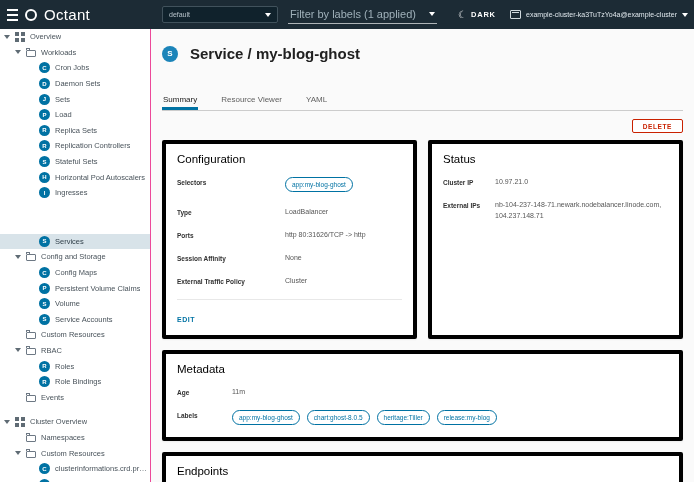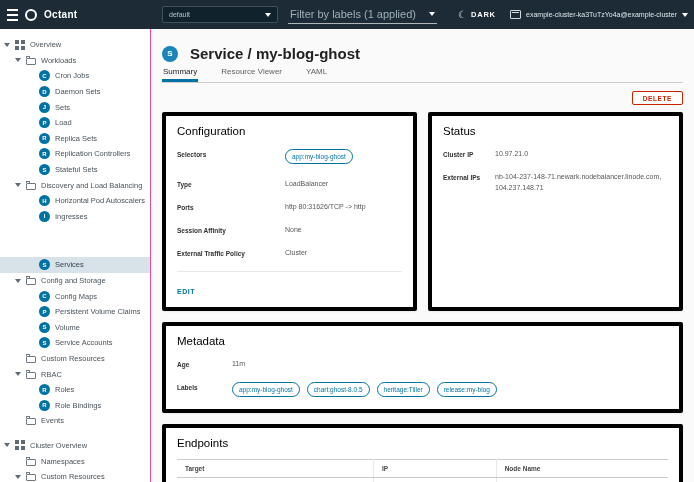--- a/index.html
+++ b/index.html
@@ -4,40 +4,40 @@
 <style>
   html,body{margin:0;padding:0;background:#e7e7e7;}
   .screen{position:relative;width:694px;height:482px;overflow:hidden;background:#fafafa;
           font-family:"Liberation Sans",sans-serif;-webkit-font-smoothing:antialiased;}
   
   .header{position:absolute;left:0;top:0;width:694px;height:29px;background:#1c2b35;z-index:5;}
   .brand{position:absolute;left:7px;top:0;height:29px;display:flex;align-items:center;gap:7px;}
   .icon-hamburger{width:11px;height:8px;border-top:2px solid #fff;border-bottom:2px solid #fff;position:relative;cursor:pointer;}
   .icon-hamburger::before{content:"";position:absolute;left:0;right:0;top:3px;height:2px;background:#fff;}
   .logo-mark{width:12px;height:12px;border-radius:50%;border:2.5px solid #fff;box-sizing:border-box;}
-  .brand-name{color:#fff;font-size:10px;letter-spacing:.3px;font-weight:bold;}
+  .brand-name{color:#fff;font-size:15px;letter-spacing:.3px;}
   .ctx-select{position:absolute;left:162px;top:6px;width:116px;height:17px;box-sizing:border-box;background:#10222c;
               border:1px solid #41525c;border-radius:2px;display:flex;align-items:center;justify-content:space-between;
               padding:0 6px;color:#b6c2c9;font-size:7px;cursor:pointer;}
   .filter-wrap{position:absolute;left:288px;top:6px;width:149px;height:17px;border-bottom:1px solid rgba(255,255,255,.65);}
   .filter-input{position:absolute;left:0;top:0;width:134px;height:15px;background:transparent;border:none;outline:none;
                 color:#cfd8dc;font-size:11px;font-family:"Liberation Sans",sans-serif;padding:0 0 0 2px;}
   .filter-input::placeholder{color:#9fb0b9;}
   .filter-caret{position:absolute;right:2px;top:6px;}
   .caret-w{width:0;height:0;border-left:3px solid transparent;border-right:3px solid transparent;border-top:4px solid #fff;flex:none;}
   .theme-toggle{position:absolute;left:458px;top:0;height:29px;display:flex;align-items:center;gap:4px;cursor:pointer;}
   .moon{color:#fff;font-size:10px;line-height:1;}
   .theme-label{color:#fff;font-size:7.5px;font-weight:bold;letter-spacing:.8px;}
   .cluster-ctx{position:absolute;right:6px;top:0;height:29px;display:flex;align-items:center;gap:5px;cursor:pointer;}
   .icon-cluster{width:9px;height:7px;border:1px solid #cfd8dc;border-radius:1px;position:relative;}
   .icon-cluster::before{content:"";position:absolute;left:1px;top:1px;right:1px;height:1px;background:#cfd8dc;}
   .cluster-label{color:#dfe7ec;font-size:7px;}
   
   .sidebar{position:absolute;left:0;top:29px;bottom:0;width:150px;background:#fff;border-right:5px solid #ec4899;
-           padding-top:8px;overflow:hidden;box-sizing:content-box;}
+           padding-top:0;overflow:hidden;box-sizing:content-box;}
   .nav-item{display:flex;align-items:center;height:15.6px;gap:5px;cursor:pointer;color:#49535b;font-size:7.5px;
             white-space:nowrap;overflow:hidden;padding-right:2px;}
   .nav-item .nav-label{overflow:hidden;text-overflow:ellipsis;}
   .lvl0{padding-left:4px;}
   .lvl1{padding-left:15px;}
   .lvl2{padding-left:39px;}
   .caret{width:0;height:0;border-left:3px solid transparent;border-right:3px solid transparent;border-top:4px solid #5f6b74;flex:none;}
   .caret.none{border-top-color:transparent;}
   .res-icon{width:11px;height:11px;border-radius:50%;background:#0072a3;color:#fff;font-size:6px;font-weight:bold;
             display:flex;align-items:center;justify-content:center;flex:none;}
@@ -46,21 +46,21 @@
   .icon-grid{width:4px;height:4px;background:#5f6b74;box-shadow:6px 0 0 #5f6b74,0 6px 0 #5f6b74,6px 6px 0 #5f6b74;
              flex:none;margin:0 6px 6px 0;}
   .nav-item.selected{background:#d8e3e9;color:#33424c;margin-top:33px;}
   .nav-gap{margin-top:9px;}
   
   .main{position:absolute;left:151px;top:29px;right:0;bottom:0;background:#fafafa;overflow:hidden;padding:0 11px;}
   .page-title-row{display:flex;align-items:center;gap:7px;margin-top:11px;}
   .title-icon{width:16px;height:16px;border-radius:50%;background:#1b84b9;color:#fff;font-size:8px;font-weight:bold;
               display:flex;align-items:center;justify-content:center;flex:none;}
   .page-title{font-size:15px;font-weight:bold;color:#212121;margin:5px;}
-  .tabs{display:flex;gap:22px;margin-top:0;border-bottom:1px solid #ccc;}
+  .tabs{display:flex;gap:22px;margin-top:28px;border-bottom:1px solid #ccc;}
   .tab{font-size:8px;color:#616161;padding:0 1px 6px;cursor:pointer;}
   .tab.active{color:#212121;box-shadow:inset 0 -3px 0 #0072a3;}
   .actions-row{display:flex;justify-content:flex-end;margin-top:8px;height:14px;}
   .btn-delete{font-size:6.5px;font-weight:bold;letter-spacing:.6px;color:#c92100;border:1px solid #c92100;background:#fff;
               border-radius:2px;padding:3px 10px;cursor:pointer;font-family:"Liberation Sans",sans-serif;}
   .cards{margin-top:7px;display:flex;flex-direction:column;gap:11px;}
   .card-row{display:flex;gap:11px;align-items:stretch;}
   .card{background:#fff;border:4px solid #000000;border-radius:2px;box-shadow:0 1px 2px rgba(0,0,0,.06);
         padding:9px 11px;box-sizing:border-box;}
   .card.half{flex:1;min-width:0;display:flex;flex-direction:column;}
@@ -147,25 +147,20 @@
       <span class="nav-label">Replica Sets</span>
     </div>
     <div class="nav-item lvl2">
       <span class="res-icon">R</span>
       <span class="nav-label">Replication Controllers</span>
     </div>
     <div class="nav-item lvl2">
       <span class="res-icon">S</span>
       <span class="nav-label">Stateful Sets</span>
     </div>
-    <div class="nav-item lvl1">
-      <span class="caret"></span>
-      <span class="icon-folder"></span>
-      <span class="nav-label">Discovery and Load Balancing</span>
-    </div>
     <div class="nav-item lvl2">
       <span class="res-icon">H</span>
       <span class="nav-label">Horizontal Pod Autoscalers</span>
     </div>
     <div class="nav-item lvl2">
       <span class="res-icon">I</span>
       <span class="nav-label">Ingresses</span>
     </div>
     <div class="nav-item lvl2 selected">
       <span class="res-icon">S</span>

